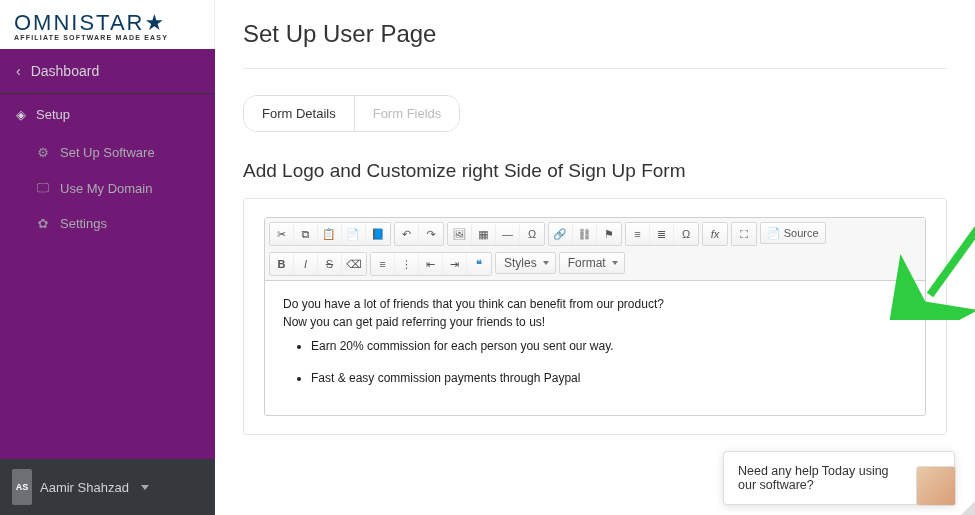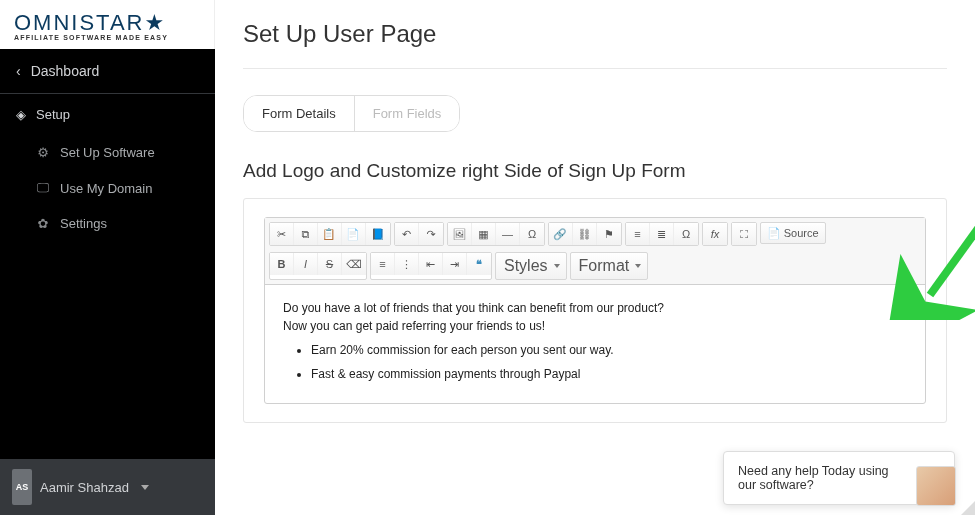--- a/index.html
+++ b/index.html
@@ -7,21 +7,21 @@
       font-family: -apple-system, BlinkMacSystemFont, 'Segoe UI', Helvetica, Arial, sans-serif;
       background: #fff;
       width: 975px;
       height: 515px;
       overflow: hidden;
       position: relative;
     }
     .layout { display: flex; height: 100%; }
     .sidebar {
       width: 215px;
-      background: #000000;
+      background: #701a75;
       color: #d0d2d5;
       display: flex;
       flex-direction: column;
       font-size: 13px;
     }
     .logo-area {
       background: #fff;
       padding: 10px 14px 8px;
       border-right: 1px solid #eee;
     }
@@ -196,24 +196,24 @@
       color: #555;
       border-right: 1px solid #eee;
       cursor: pointer;
       background: linear-gradient(#fff,#f2f2f2);
     }
     .tb-btn:last-child { border-right: none; }
     .tb-select {
       border: 1px solid #d7d7d7;
       border-radius: 2px;
       background: linear-gradient(#fff,#f2f2f2);
-      font-size: 16px;
+      font-size: 12px;
       color: #555;
       padding: 2px 18px 2px 8px;
-      height: 28px;
+      height: 22px;
       position: relative;
       display: flex;
       align-items: center;
       cursor: pointer;
     }
     .tb-select::after {
       content: '';
       position: absolute;
       right: 6px;
       width: 0; height: 0;
@@ -234,21 +234,21 @@
       gap: 3px;
       cursor: pointer;
     }
     .editor-body {
       padding: 14px 18px;
       font-size: 12px;
       color: #222;
       line-height: 1.5;
     }
     .editor-body ul { margin: 6px 0 0 28px; }
-    .editor-body li { list-style: disc; margin-bottom: 6px; }
+    .editor-body li { list-style: disc; margin-bottom: 14px; }
     .chat-widget {
       position: absolute;
       right: 20px;
       bottom: 10px;
       background: #fff;
       border: 1px solid #ddd;
       border-radius: 4px;
       box-shadow: 0 2px 8px rgba(0,0,0,.12);
       padding: 12px 14px;
       width: 232px;

